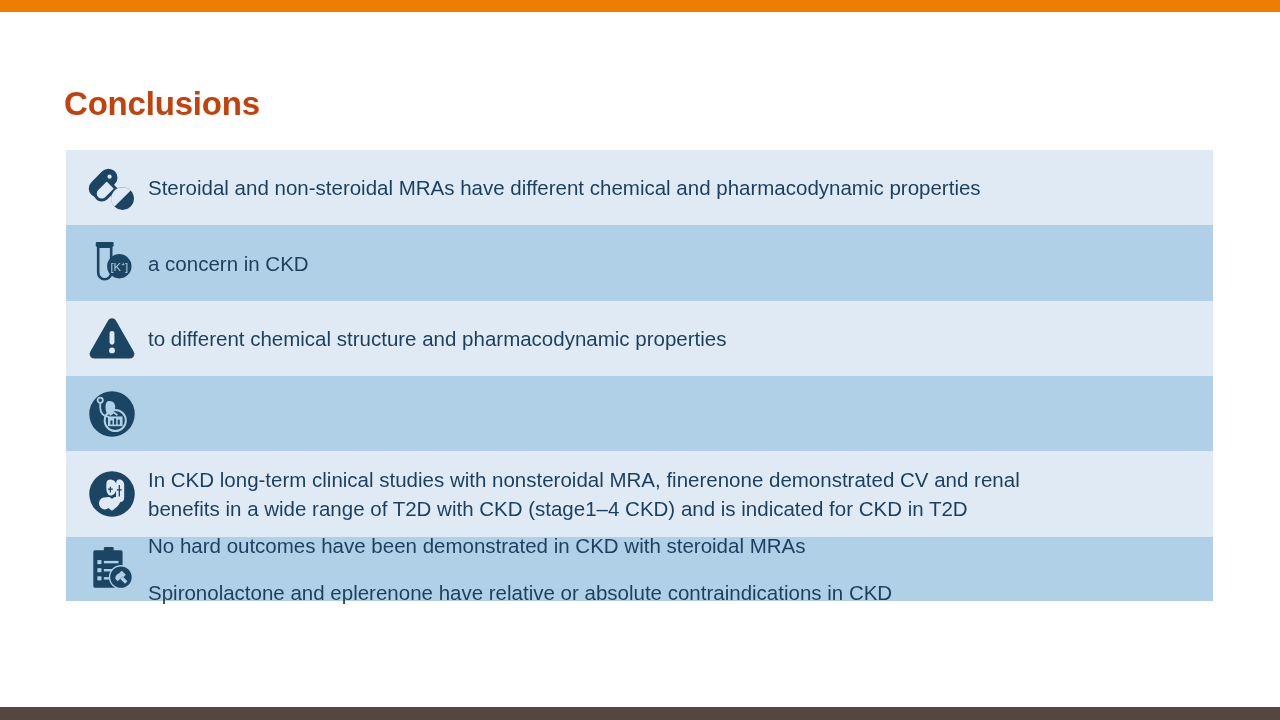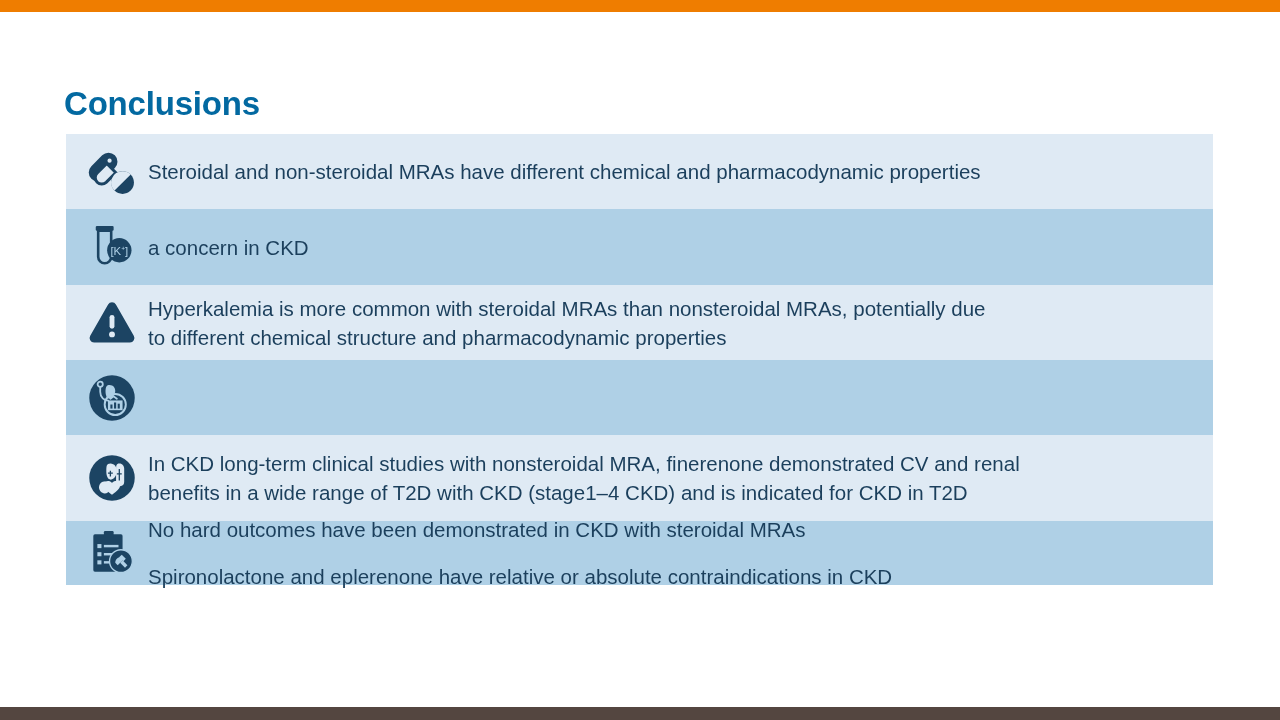--- a/index.html
+++ b/index.html
@@ -28,28 +28,28 @@
     width: 1280px;
     height: 13px;
     background: #544640;
   }
   #title {
     position: absolute;
     left: 64px;
     top: 84px;
     font-size: 33px;
     font-weight: bold;
-    color: #0369a1;
+    color: #c2410c;
     letter-spacing: -0.2px;
     line-height: 40px;
   }
   #rows {
     position: absolute;
     left: 66px;
-    top: 134px;
+    top: 150px;
     width: 1147px;
   }
   .row {
     display: flex;
     align-items: center;
     width: 100%;
     box-sizing: border-box;
     padding-left: 10px;
   }
   .row.light { background: #dfeaf4; }
@@ -120,21 +120,20 @@
 
     <div class="row light" style="height:75px">
       <div class="icon-cell">
         <svg width="52" height="52" viewBox="0 0 64 64">
           <path d="M27.2 9.3a5.5 5.5 0 0 1 9.6 0l22 38.4A5.5 5.5 0 0 1 54 56H10a5.5 5.5 0 0 1-4.8-8.3z" fill="#1c4463"></path>
           <rect x="29" y="22" width="6" height="17" rx="3" fill="#dfeaf4"></rect>
           <circle cx="32" cy="46" r="3.6" fill="#dfeaf4"></circle>
         </svg>
       </div>
       <div class="text-cell">
-        <div class="line">Hyperkalemia is more common with steroidal MRAs  than nonsteroidal MRAs,  potentially due</div>
         <div class="line">to different chemical structure and pharmacodynamic properties</div>
       </div>
     </div>
 
     <div class="row dark" style="height:75px">
       <div class="icon-cell">
         <svg width="52" height="52" viewBox="0 0 64 64">
           <circle cx="32" cy="32" r="28" fill="#1c4463"></circle>
           <g fill="none" stroke="#afd0e6" stroke-width="2.2" stroke-linecap="round">
             <circle cx="17.5" cy="15" r="3.2"></circle>

